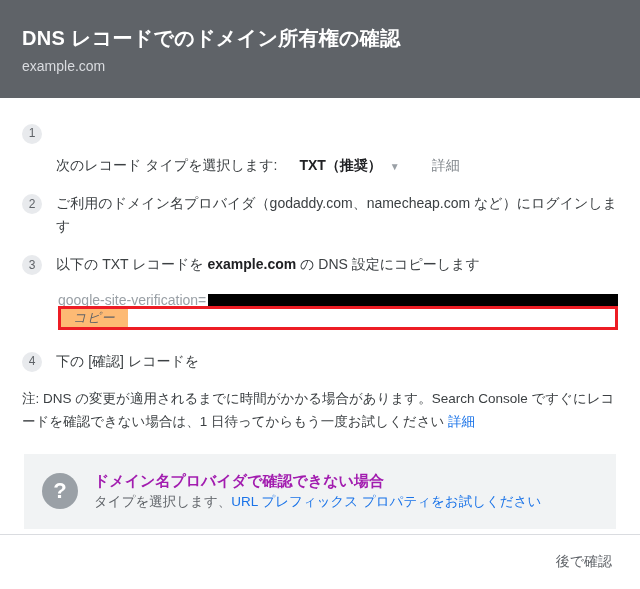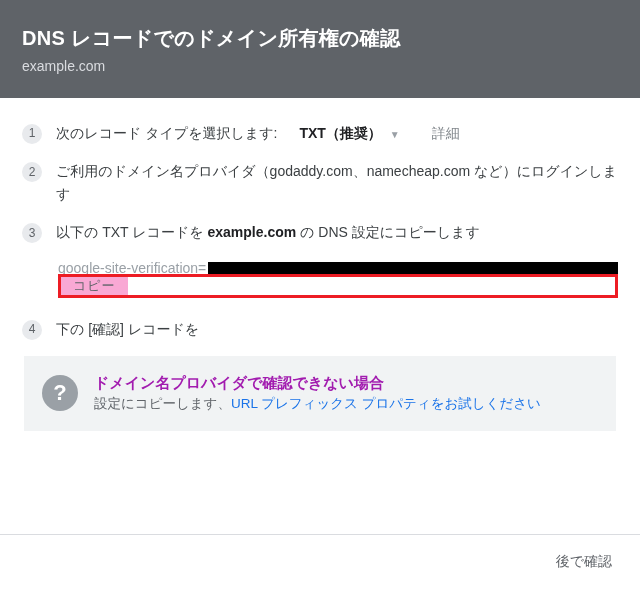--- a/index.html
+++ b/index.html
@@ -50,20 +50,21 @@
     margin-right: 14px;
     margin-top: 2px;
   }
   .step .text {
     flex: 1;
   }
   .record-type-row {
     display: flex;
     align-items: center;
     gap: 8px;
+    margin-top: 32px;
   }
   .record-type {
     font-weight: 700;
     color: #202124;
     margin-left: 14px;
   }
   .chevron {
     color: #9aa0a6;
     font-size: 10px;
     margin-left: 4px;
@@ -106,27 +107,28 @@
     background: #000;
     margin-left: 2px;
   }
   .copy-wrap {
     border: 3px solid #ed1c24;
     display: flex;
     align-items: stretch;
     margin-left: 2px;
   }
   .copy-btn {
-    background: #f9a8d4;
+    background: #fdba74;
     color: #5f6368;
     border: none;
     padding: 0 12px;
     font-size: 13px;
     cursor: pointer;
     letter-spacing: 1px;
+    font-style: italic;
   }
 
   .note {
     margin: 10px 0 20px 0;
     line-height: 1.7;
     font-size: 13.5px;
   }
 
   .help-box {
     background: #f1f3f4;
@@ -232,27 +234,30 @@
     <div class="copy-wrap">
       <button class="copy-btn">コピー</button>
     </div>
   </div>
 
   <div class="step">
     <div class="circle">4</div>
     <div class="text">下の [確認] レコードを</div>
   </div>
 
+  <div class="note">
+    <span>注: DNS の変更が適用されるまでに時間がかかる場合があります。Search Console ですぐにレコードを確認できない場合は、1 日待ってからもう一度お試しください </span><span class="link">詳細</span>
+  </div>
 
   <div class="help-box">
     <div class="help-icon">?</div>
     <div class="help-text">
       <div class="title">ドメイン名プロバイダで確認できない場合</div>
       <div class="sub">
-        <span>設定にコピーします、</span><span class="link">URL プレフィックス プロパティをお試しください</span>
+        <span>タイプを選択します、</span><span class="link">URL プレフィックス プロパティをお試しください</span>
       </div>
     </div>
   </div>
 
 </div>
 
 <div class="footer">
   <div class="footer-spacer"></div>
   <button class="btn-text">後で確認</button>
 </div>

